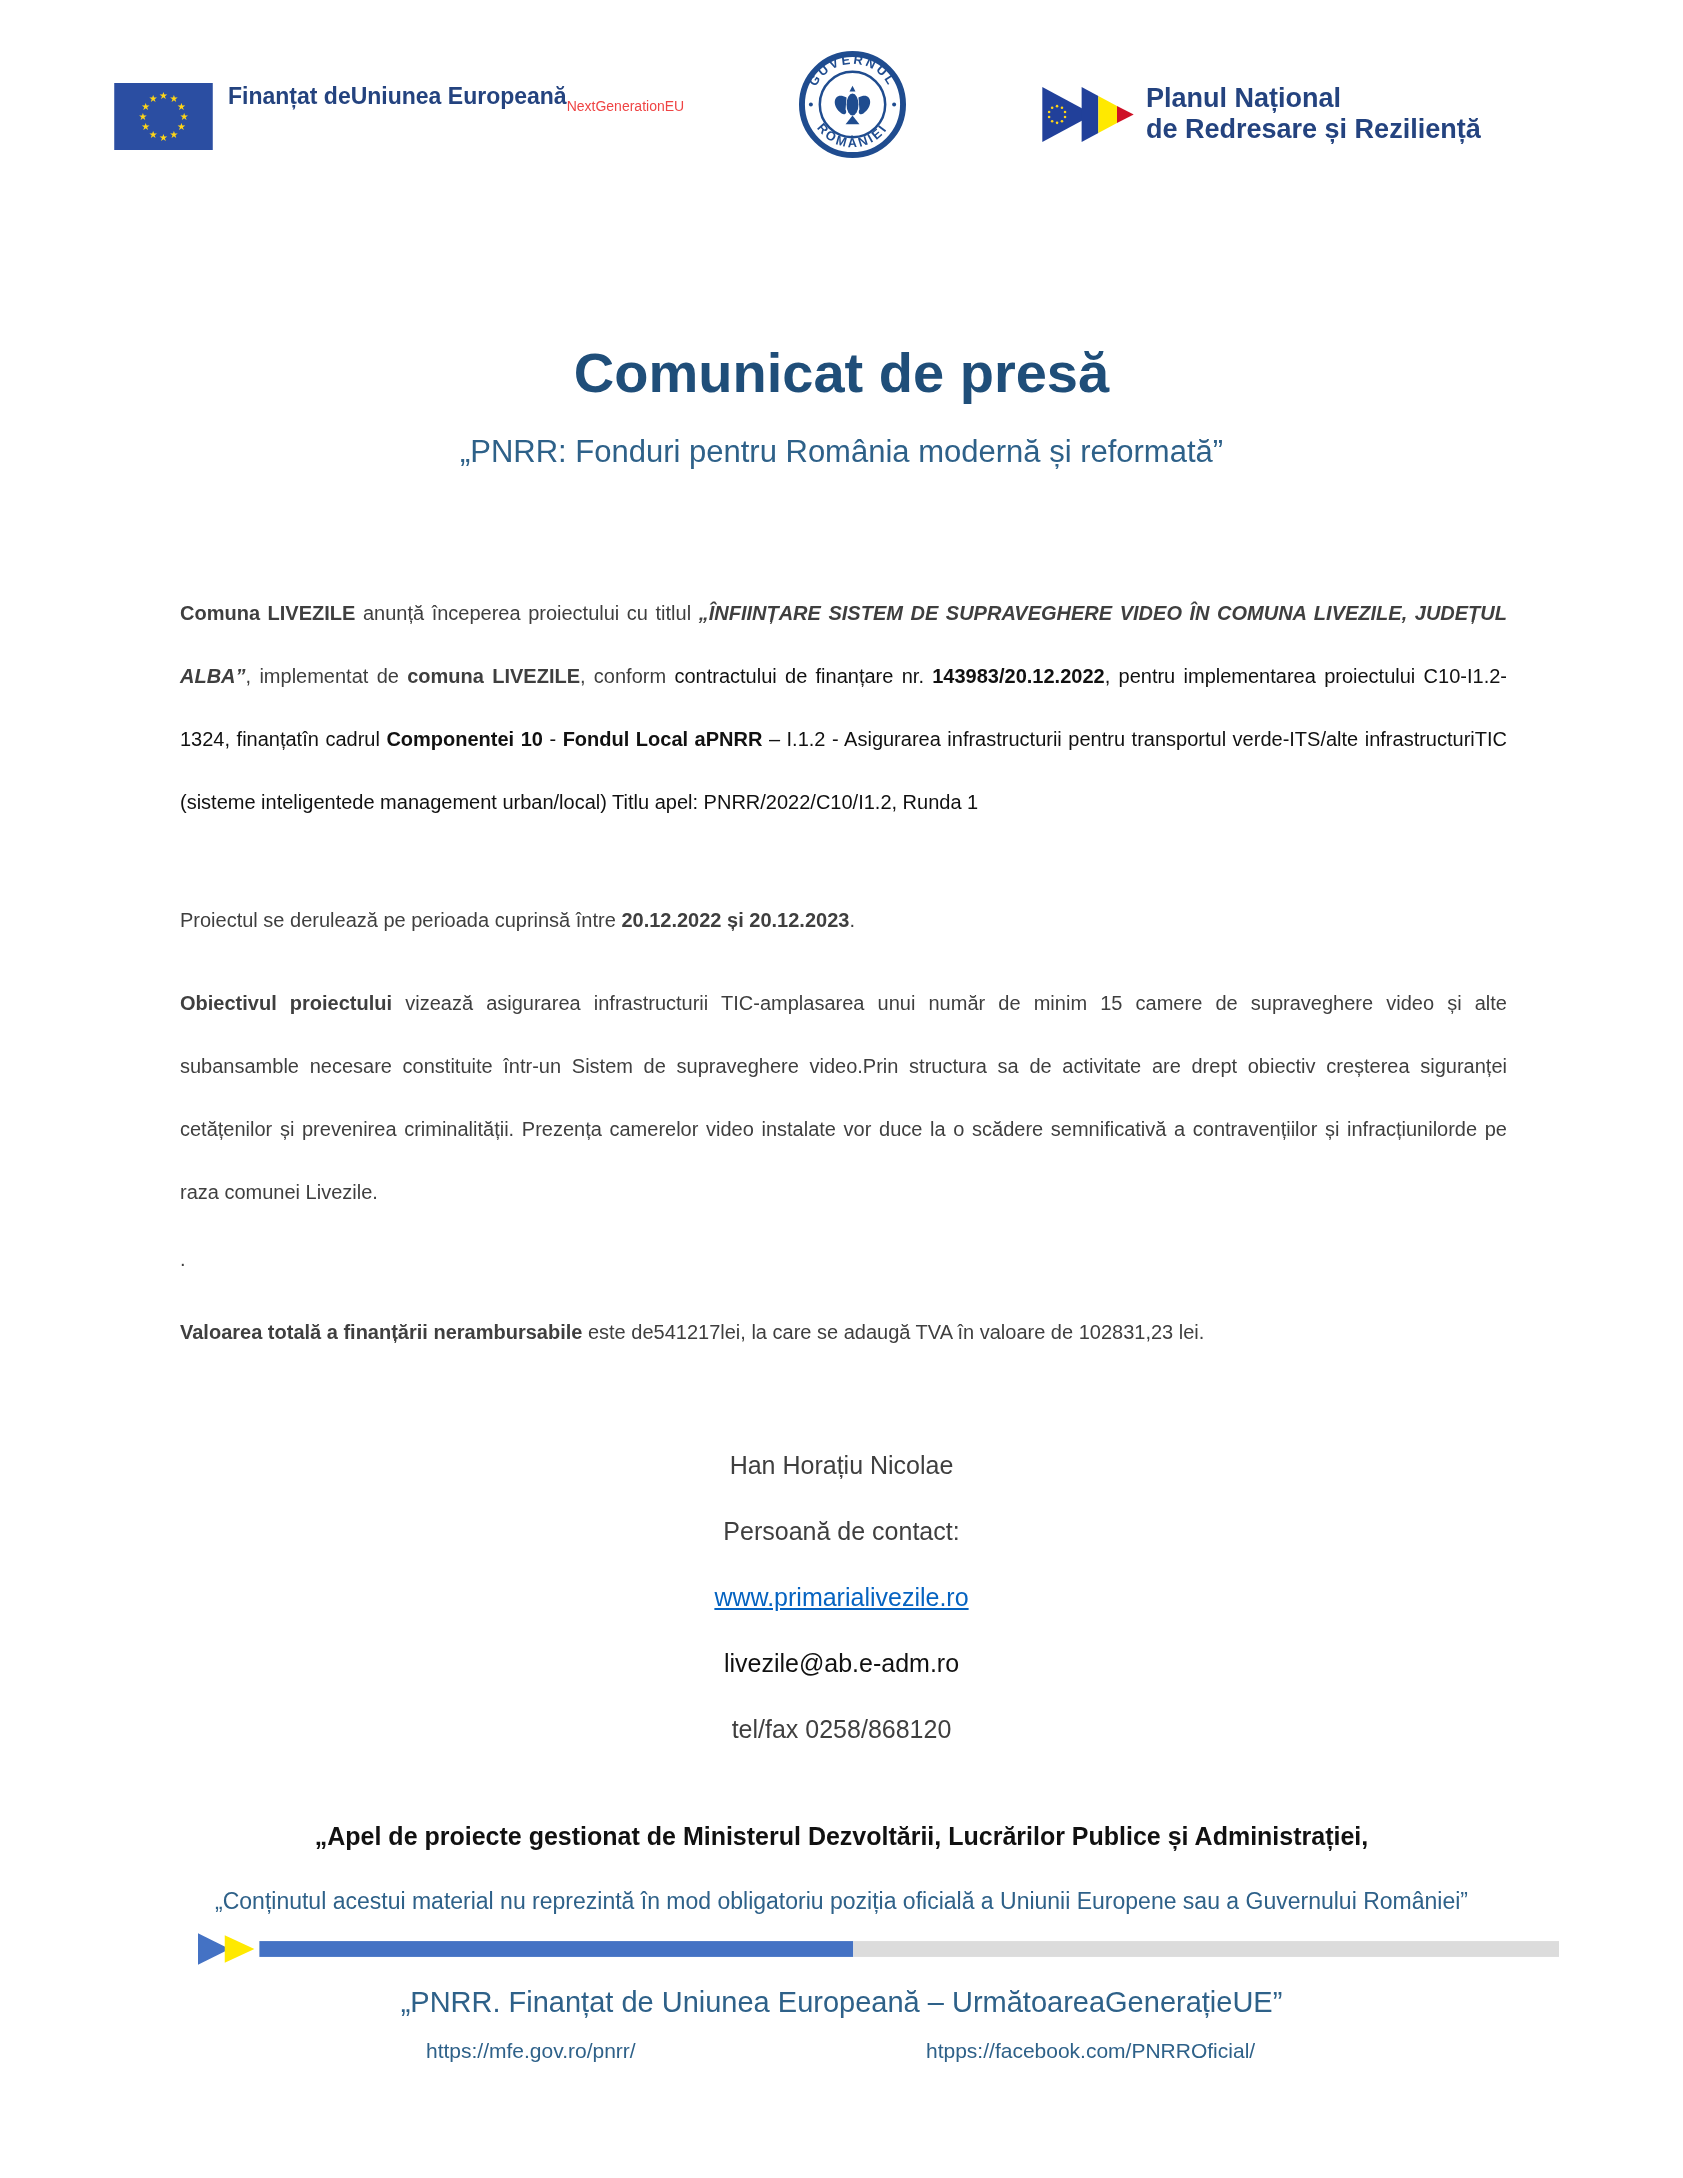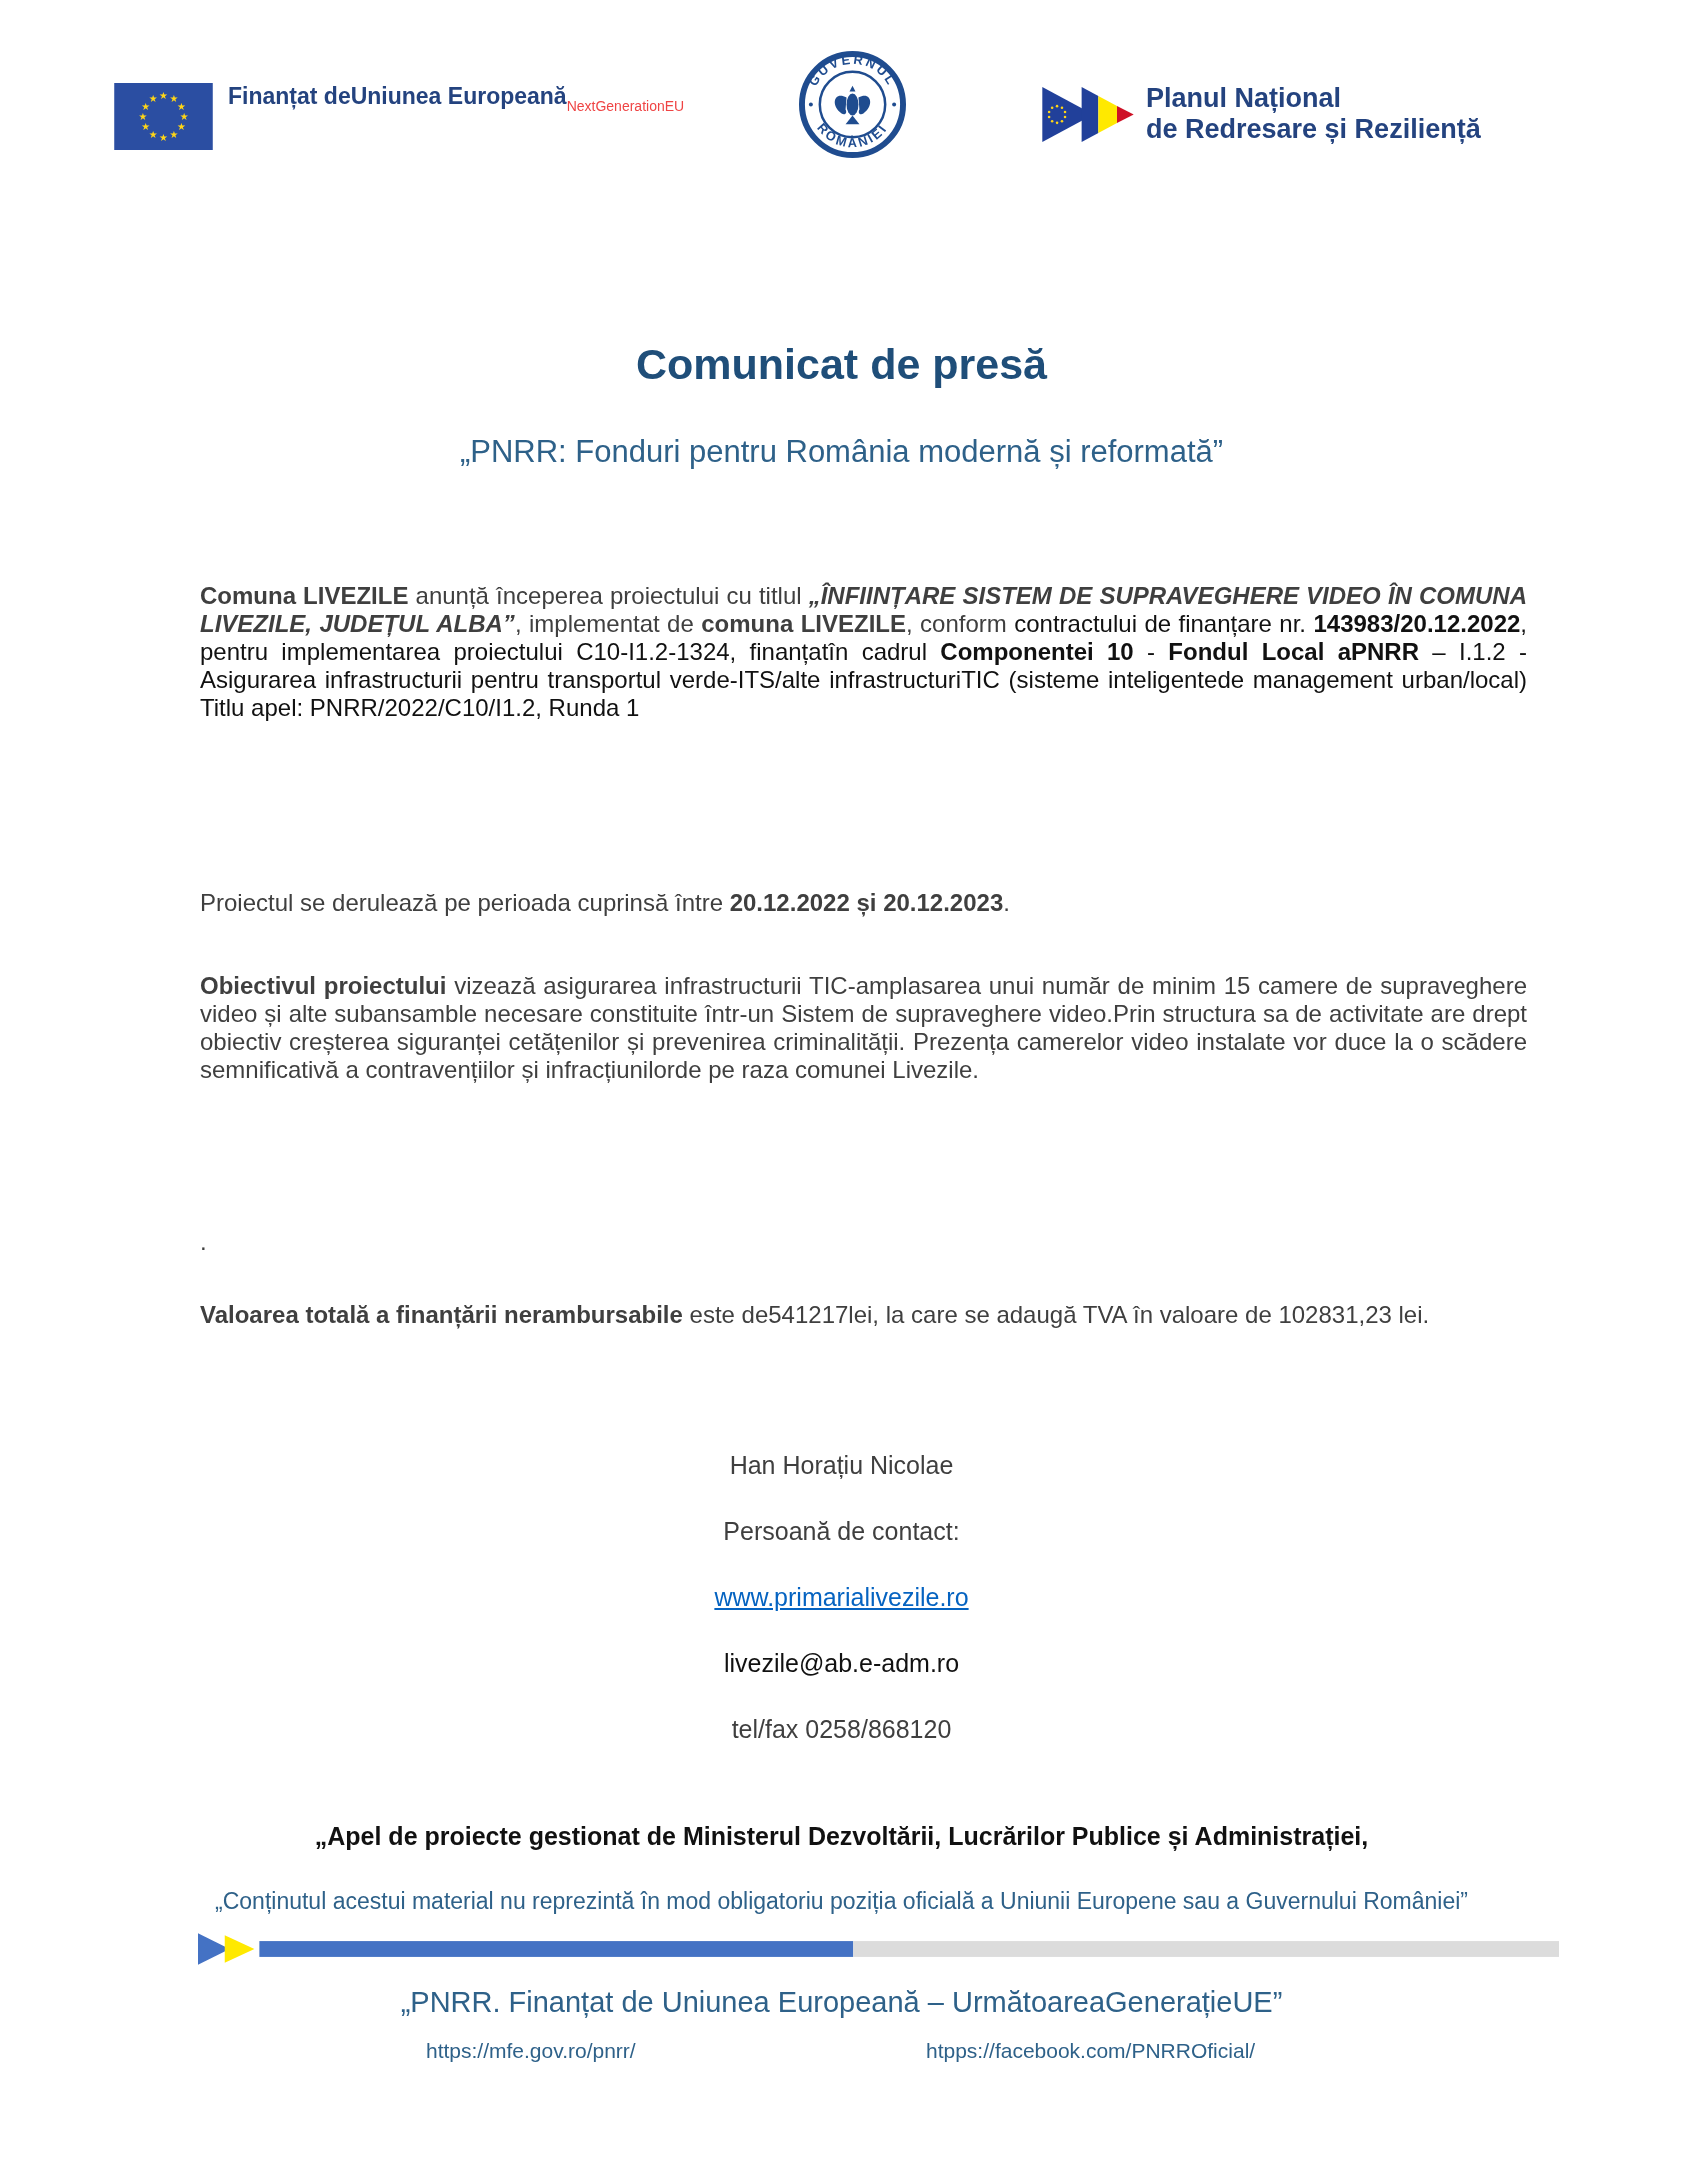--- a/index.html
+++ b/index.html
@@ -14,26 +14,26 @@
   .eu-logo-text .ng-line{color:#ef4444;font-size:14px;line-height:26px;margin-top:10px;}
 
   .gov-seal{position:absolute;left:798px;top:50px;width:109px;height:109px;}
 
   .pnrr-logo{position:absolute;left:1042px;top:83px;display:flex;align-items:center;gap:10px;}
   .pnrr-arrows{width:94px;height:57px;display:block;}
   .pnrr-text{font-weight:700;color:#24437F;font-size:27px;line-height:31px;}
 
   
   .page-title{position:absolute;left:0;right:0;top:340px;text-align:center;
-              font-size:43px;font-weight:700;color:#1F4E79;}
+              font-size:56px;font-weight:700;color:#1F4E79;}
   .page-subtitle{position:absolute;left:0;right:0;top:434px;text-align:center;
                  font-size:31px;color:#2E6189;}
 
   
-  .para{position:absolute;left:200px;width:1327px;font-size:24px;line-height:28px;
+  .para{position:absolute;left:180px;width:1327px;font-size:20px;line-height:63px;
         text-align:justify;color:#3f3f3f;}
   .p1{top:582px;}
   .p2{top:889px;}
   .p3{top:972px;}
   .p-dot{top:1228px;text-align:left;}
   .p4{top:1301px;}
 
   
   .contact{position:absolute;left:0;right:0;top:1451px;text-align:center;
            font-size:25px;color:#3f3f3f;}

